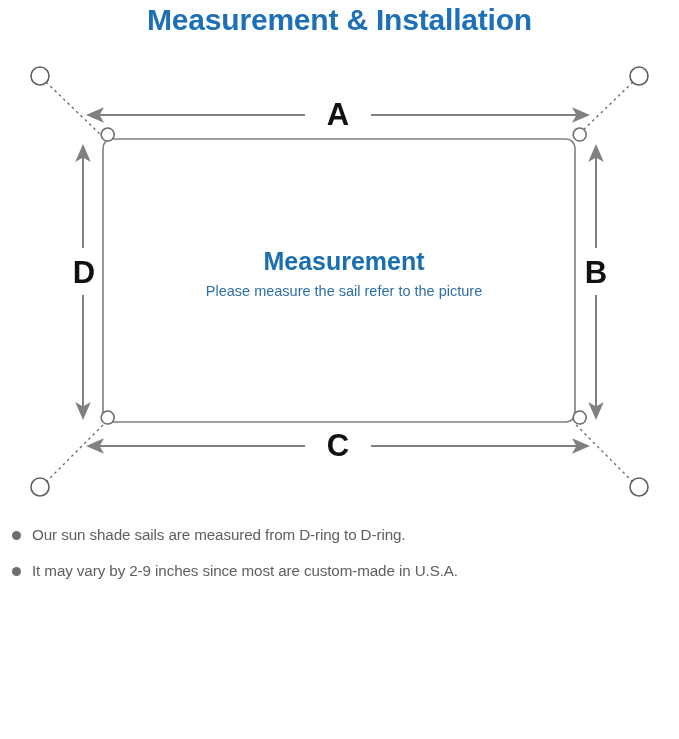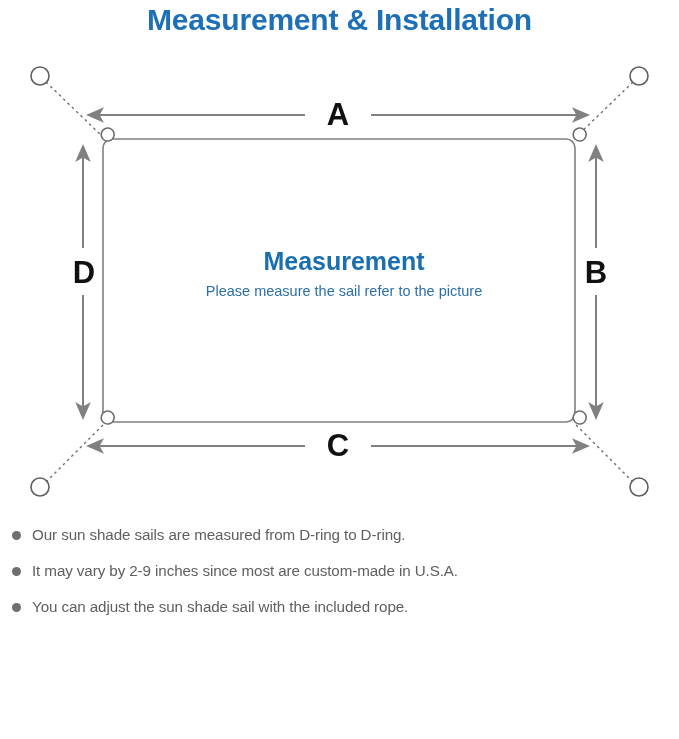--- a/index.html
+++ b/index.html
@@ -165,19 +165,15 @@
     <span class="note-bullet"></span>
     <span class="note-text">Our sun shade sails are measured from D-ring to D-ring.</span>
   </div>
 
   <div class="note">
     <span class="note-bullet"></span>
     <span class="note-text">It may vary by 2-9 inches since most are custom-made in U.S.A.</span>
   </div>
 
 
-  <div class="note">
-    <span class="note-bullet"></span>
-    <span class="note-text">You can adjust the sun shade sail with the included rope.</span>
-  </div>
 
 
 </div>
 
 </body></html>

